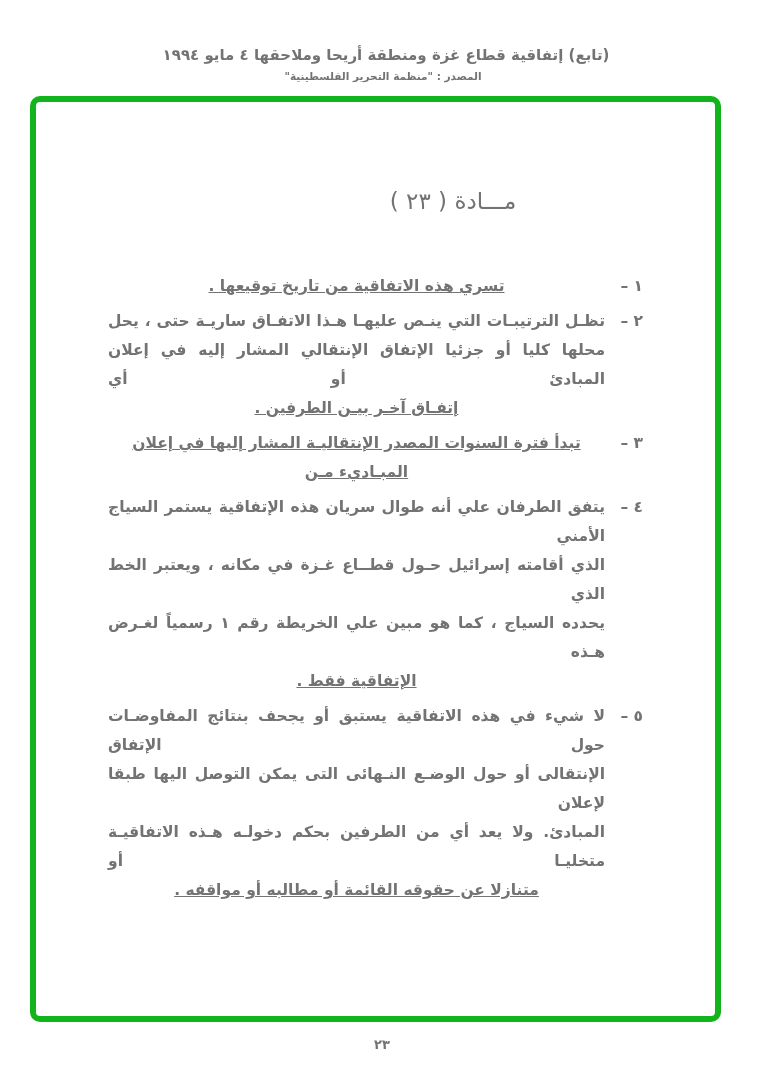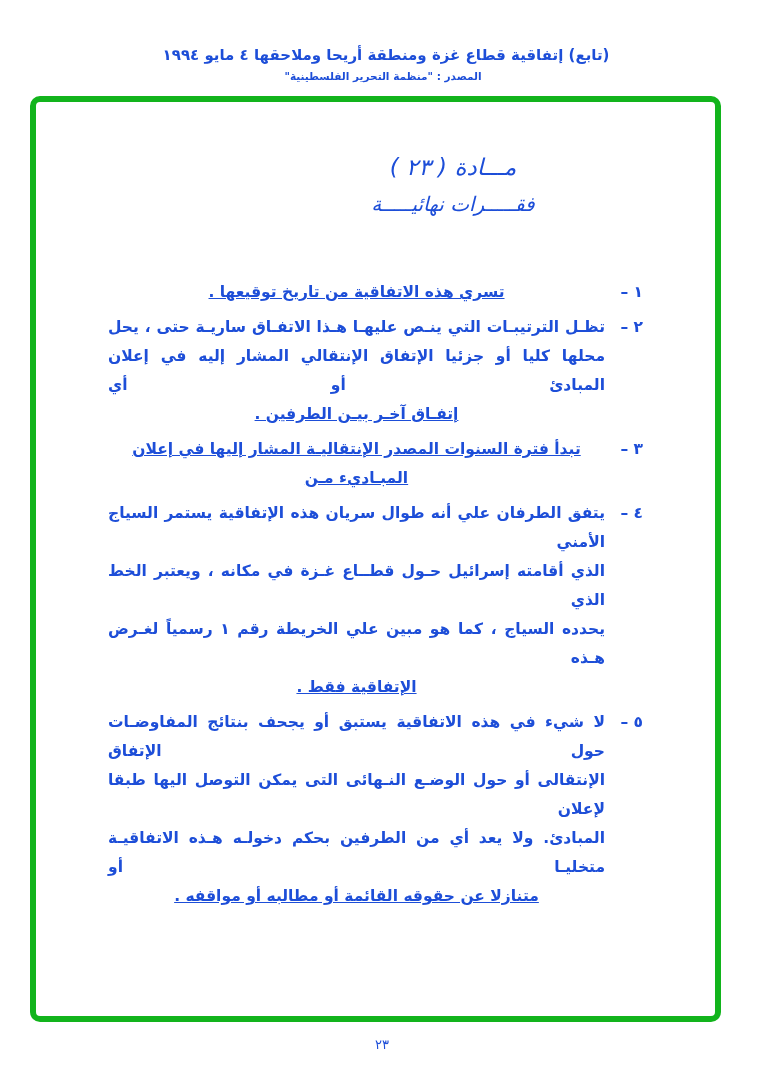--- a/index.html
+++ b/index.html
@@ -41,25 +41,24 @@
     position: absolute;
     left: 30px;
     top: 96px;
     width: 691px;
     height: 926px;
     border: 6px solid #12b41c;
     border-radius: 10px;
     box-sizing: border-box;
   }
   .article-head {
-    margin: 48px 112px 0 auto;
+    margin: 82px 112px 0 auto;
     width: 300px;
     text-align: center;
     direction: rtl;
-    font-style: italic;
   }
   .article-title {
     font-size: 23px;
     line-height: 34px;
     letter-spacing: 1px;
     white-space: nowrap;
   }
   .article-subtitle {
     font-size: 20px;
     line-height: 40px;
@@ -100,37 +99,36 @@
     text-align-last: right;
   }
   .page-number {
     position: absolute;
     top: 1037px;
     left: 6px;
     right: 0;
     text-align: center;
     direction: rtl;
     font-size: 13px;
-    font-weight: normal;
+    font-weight: bold;
   }
 </style>
 </head>
 <body>
 
-<div class="page" style="color: #1d4ed8;">
+<div class="page" style="color: #737373;">
 
   <div class="header-title">(تابع) إتفاقية قطاع غزة ومنطقة أريحا وملاحقها ٤ مايو ١٩٩٤</div>
 
   <div class="header-source">المصدر :  "منظمة التحرير الفلسطينية"</div>
 
   <div class="frame" style="border-color: rgb(18, 180, 28);">
 
     <div class="article-head">
       <div class="article-title">مـــادة ( ٢٣ )</div>
-      <div class="article-subtitle">فقـــــرات نهائيـــــة</div>
     </div>
 
     <div class="paragraphs">
         <div class="para">
           <span class="pnum">١ –</span>
           <div class="pline">تسري هذه الاتفاقية من تاريخ توقيعها .</div>
         </div>
         <div class="para">
           <span class="pnum">٢ –</span>
           <div class="pline">تظـل الترتيبـات التي ينـص عليهـا هـذا الاتفـاق ساريـة حتى ، يحل</div>

